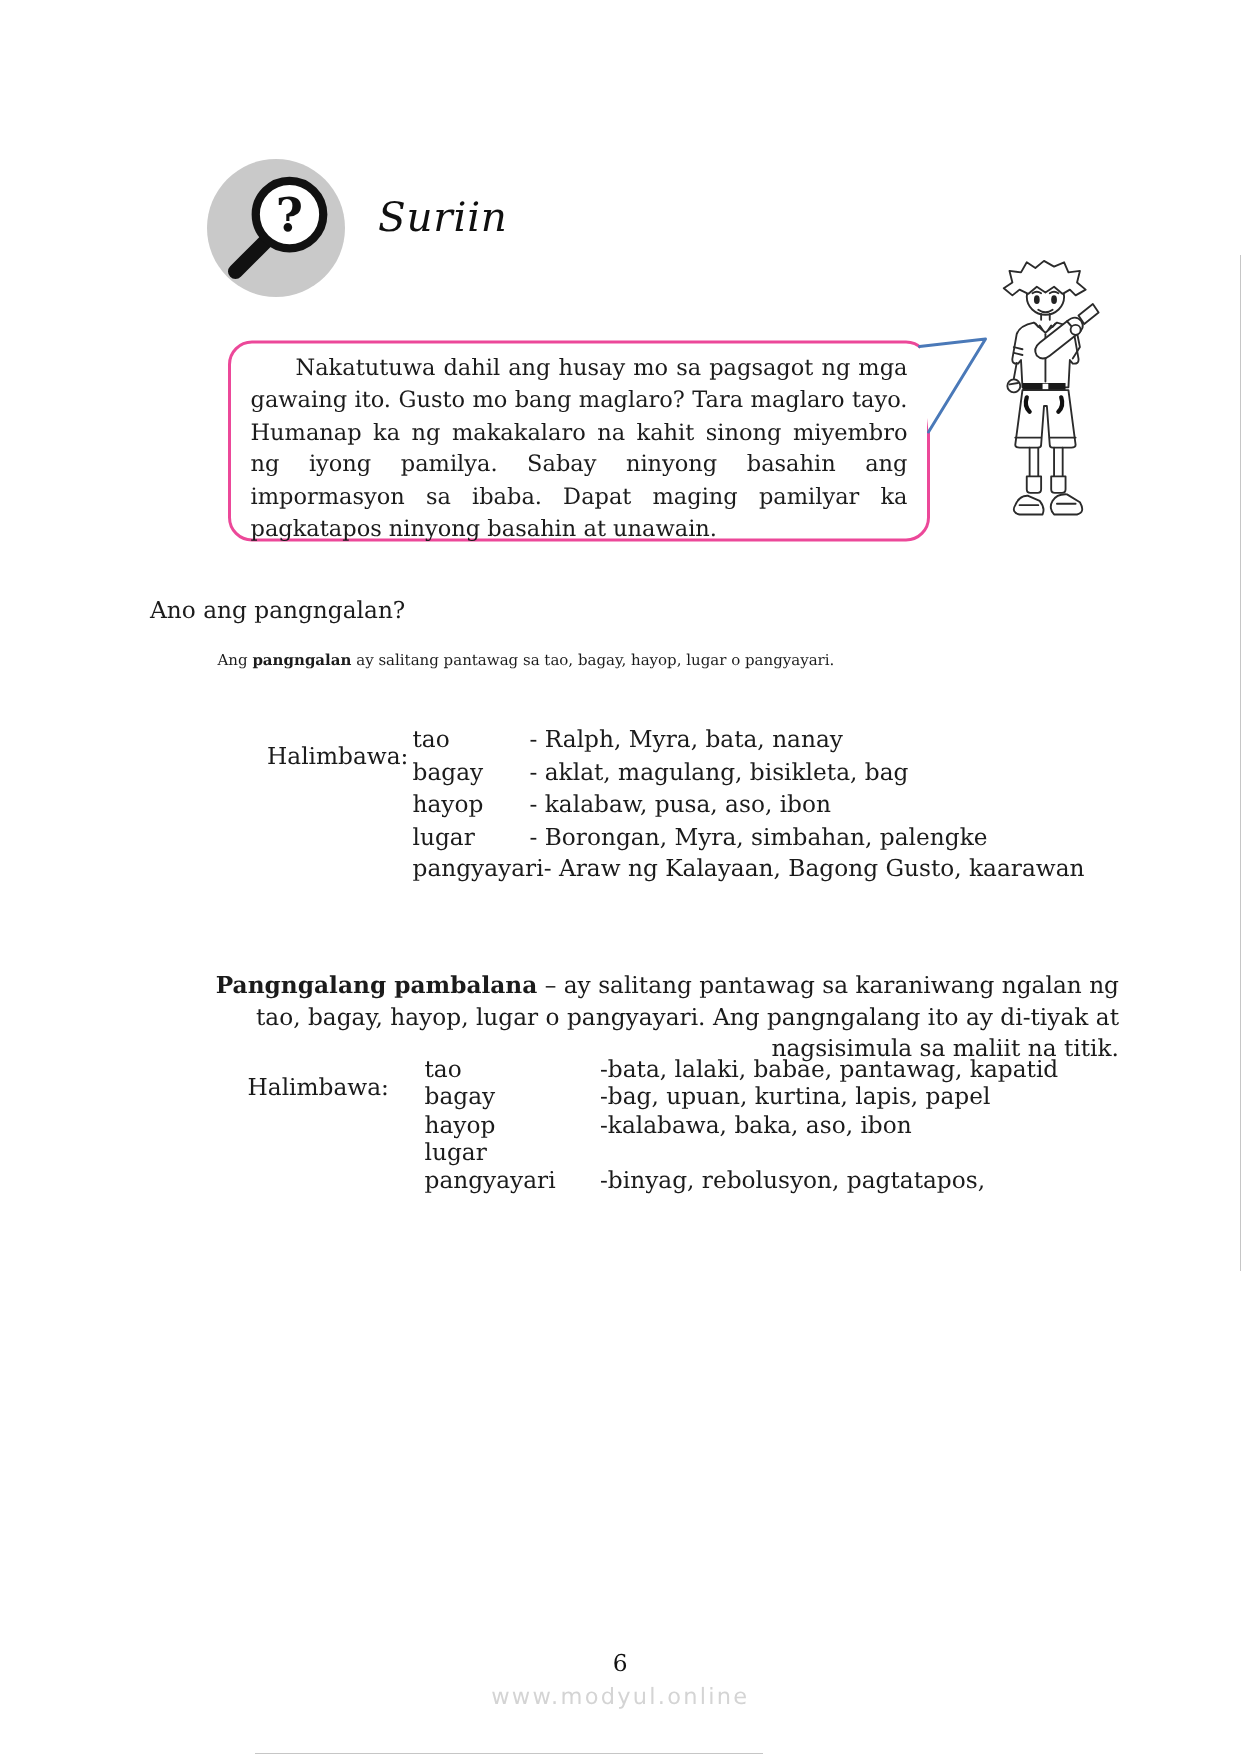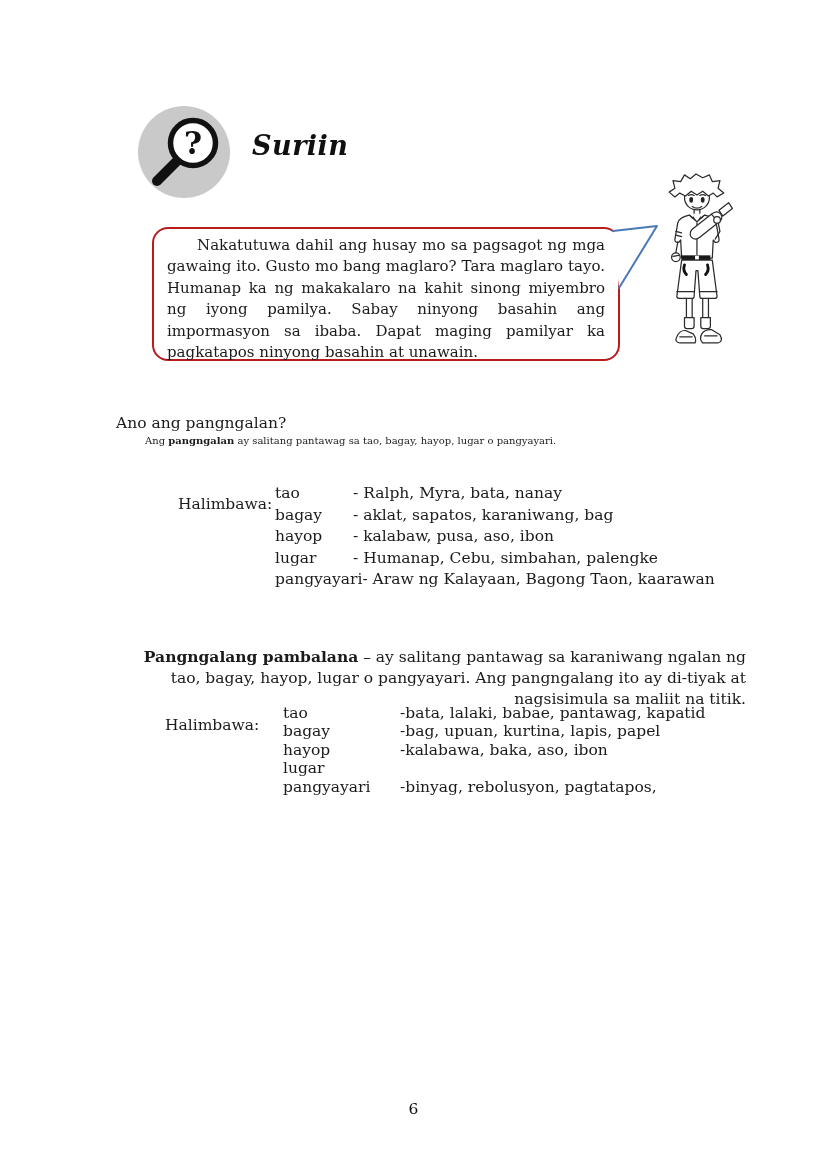--- a/index.html
+++ b/index.html
@@ -9,38 +9,38 @@
     margin:0 auto;
     background:#ffffff;
     font-family:"DejaVu Serif","Liberation Serif",serif;
     color:#1b1b1b;
     overflow:hidden;
   }
   
   .icon-badge{position:absolute;left:136px;top:104px;width:96px;height:96px;}
   .title{
     position:absolute;left:252px;top:130px;margin:0;
-    font-size:27px;font-weight:bold;font-style:italic;
+    font-size:27px;font-weight:normal;font-style:italic;
     letter-spacing:.5px;color:#101010;text-align:right;
   }
   
   .bubble{
     position:absolute;left:152px;top:227px;width:468px;height:134px;
-    border:2px solid #b91c1c;border-radius:16px;background:#fff;
+    border:2px solid #ec4899;border-radius:16px;background:#fff;
     box-sizing:border-box;
   }
   .bubble p{
     margin:0;padding:6px 13px 0 13px;
     font-size:15px;line-height:21.4px;
     text-align:justify;text-indent:30px;
   }
   .bubble-tail{position:absolute;left:598px;top:218px;}
   .character{position:absolute;left:648px;top:172px;}
   
-  .question{position:absolute;left:100px;top:398px;margin:16px;font-size:15.5px;}
+  .question{position:absolute;left:100px;top:398px;margin:0;font-size:15.5px;}
   .para1{
     position:absolute;left:100px;top:430px;width:600px;margin:0;
     font-size:10px;line-height:22px;text-indent:45px;
   }
   .example{position:absolute;font-size:15.5px;}
   .example .ex-label{position:absolute;left:0;top:12px;}
   .example1{left:178px;top:483px;}
   .example1 .rows{margin-left:97px;}
   .example1 .row{display:flex;line-height:21.6px;}
   .example1 .term{min-width:78px;flex:none;}
@@ -148,33 +148,33 @@
 
   <div class="example example1">
     <div class="ex-label">Halimbawa:</div>
     <div class="rows">
       <div class="row">
           <span class="term">tao</span>
           <span class="vals">- Ralph, Myra, bata, nanay</span>
         </div>
       <div class="row">
           <span class="term">bagay</span>
-          <span class="vals">- aklat, sapatos, karaniwang, bag</span>
+          <span class="vals">- aklat, magulang, bisikleta, bag</span>
         </div>
       <div class="row">
           <span class="term">hayop</span>
           <span class="vals">- kalabaw, pusa, aso, ibon</span>
         </div>
       <div class="row">
           <span class="term">lugar</span>
-          <span class="vals">- Humanap, Cebu, simbahan, palengke</span>
+          <span class="vals">- Borongan, Myra, simbahan, palengke</span>
         </div>
       <div class="row">
           <span class="term">pangyayari</span>
-          <span class="vals">- Araw ng Kalayaan, Bagong Taon, kaarawan</span>
+          <span class="vals">- Araw ng Kalayaan, Bagong Gusto, kaarawan</span>
         </div>
     </div>
   </div>
 
 
   <p class="para2"><b>Pangngalang pambalana</b><span> – ay salitang pantawag sa karaniwang ngalan ng tao, bagay, hayop, lugar o pangyayari. Ang pangngalang ito ay di-tiyak at nagsisimula sa maliit na titik.</span></p>
 
   <div class="example example2">
     <div class="ex-label">Halimbawa:</div>
     <div class="rows">
@@ -194,14 +194,15 @@
           <span class="term">lugar</span>
         </div>
       <div class="row">
           <span class="term">pangyayari</span>
           <span class="vals">-binyag, rebolusyon, pagtatapos,</span>
         </div>
     </div>
   </div>
 
   <p class="page-number">6</p>
+  <p class="watermark">www.modyul.online</p>
 
 </div>
 
 </body></html>

